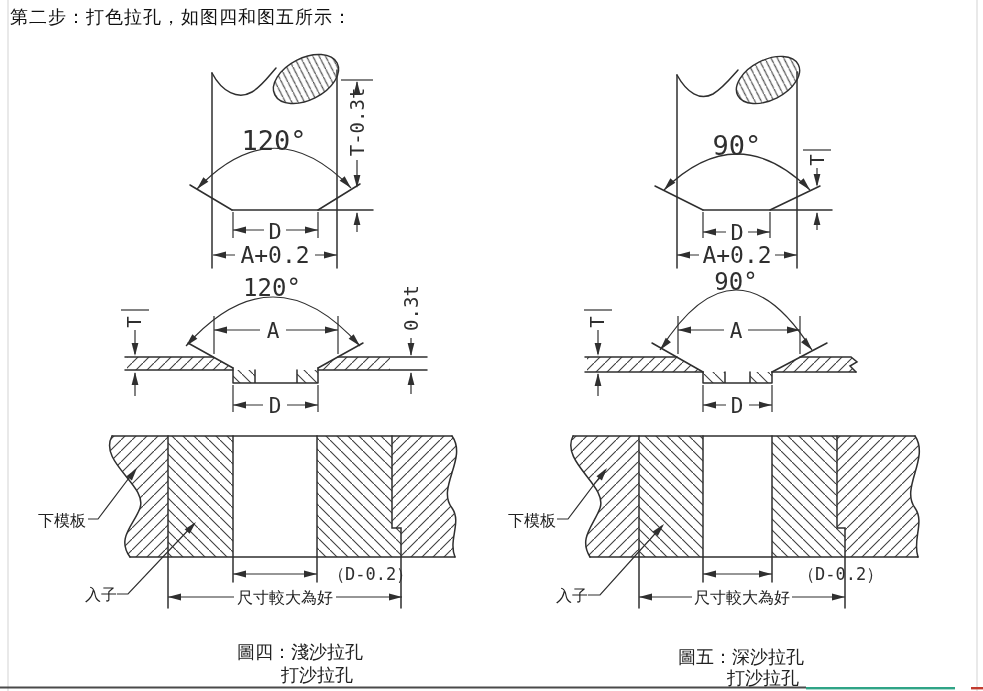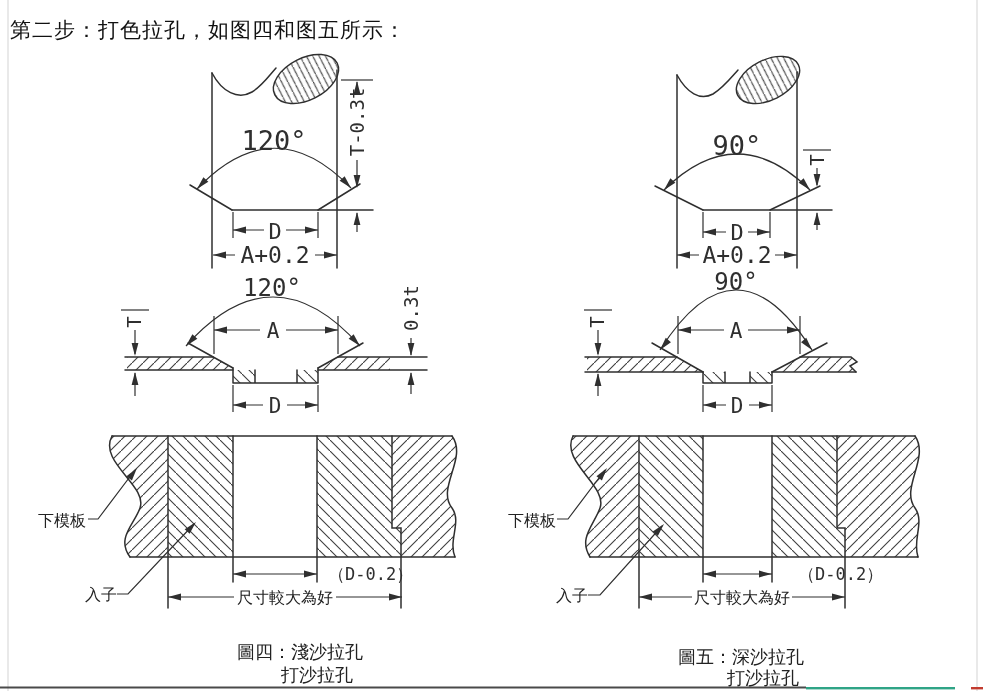--- a/index.html
+++ b/index.html
@@ -1,19 +1,19 @@
 <!DOCTYPE html>
 <html><head>
 <meta charset="utf-8">
 <style>
   html,body{margin:0;padding:0;background:#ffffff;}
   .page{position:relative;width:983px;height:691px;background:#ffffff;overflow:hidden;
         font-family:"Liberation Sans",sans-serif;}
-  .title{position:absolute;left:10px;top:16px;font-family:"Liberation Serif",serif;
-         font-size:21px;color:#111;letter-spacing:1px;white-space:nowrap;}
+  .title{position:absolute;left:10px;top:5px;font-family:"Liberation Serif",serif;
+         font-size:18px;color:#111;letter-spacing:1px;white-space:nowrap;}
   svg{position:absolute;left:0;top:0;}
   .ln{stroke:#2f2f2f;stroke-width:1.5;fill:none;stroke-linecap:round;}
   .thin{stroke:#2f2f2f;stroke-width:1.2;fill:none;}
   .dimtxt{font-family:"DejaVu Sans Mono","Liberation Mono",monospace;fill:#2f2f2f;}
   .cjk{font-family:"Liberation Sans",sans-serif;fill:#222;}
   .frame{stroke:#e2e2e2;stroke-width:1.5;}
 </style>
 </head>
 <body>
 

